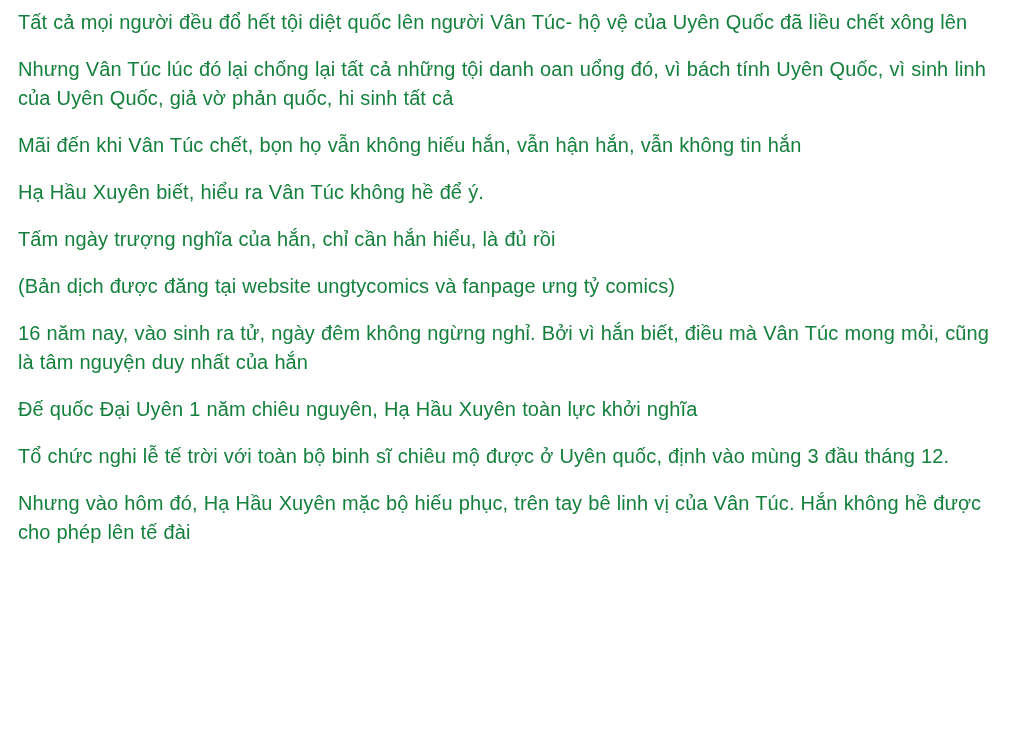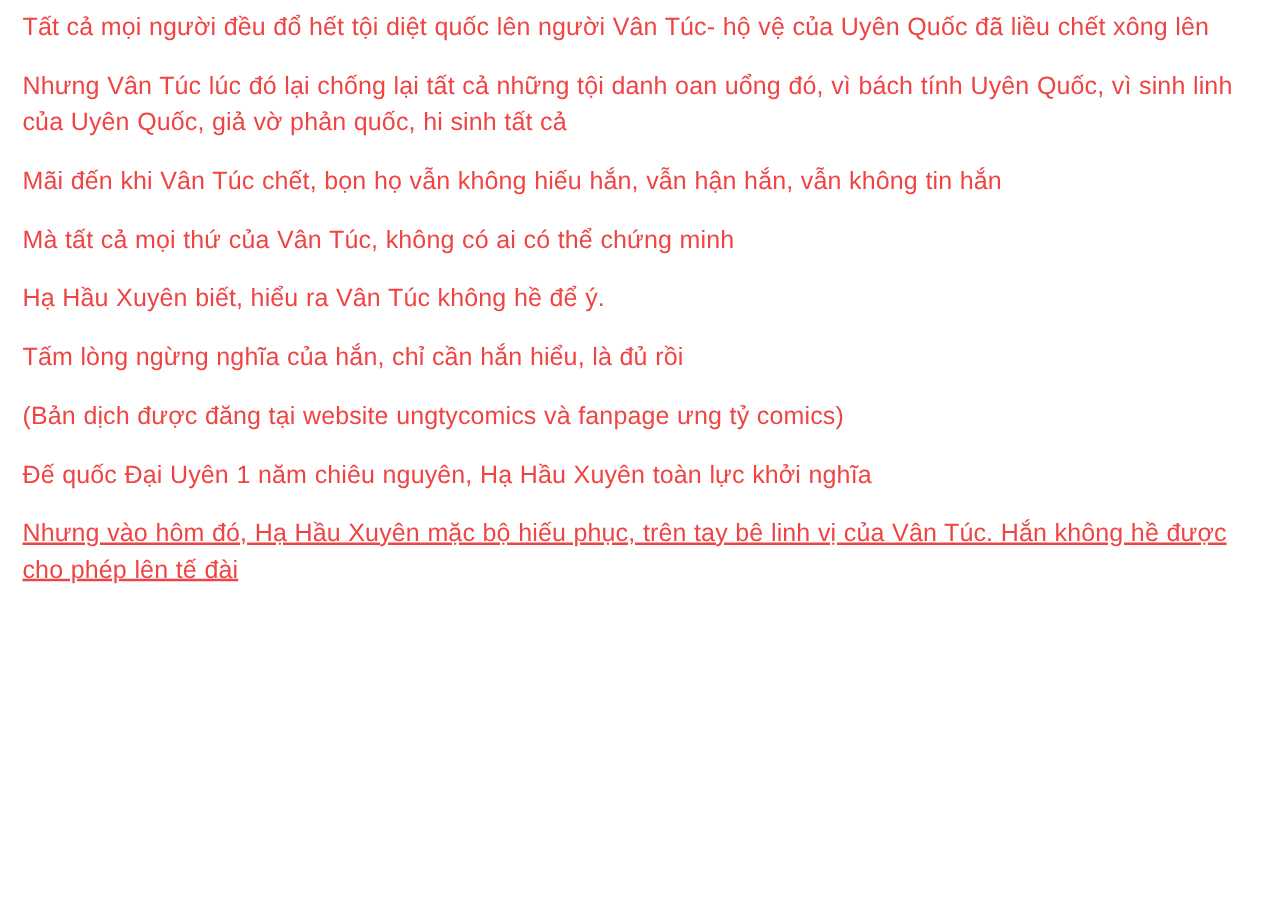--- a/index.html
+++ b/index.html
@@ -14,38 +14,38 @@
     font-family: "Liberation Sans", sans-serif;
   }
   .page {
     box-sizing: border-box;
     width: 1027px;
     height: 732px;
     padding: 8px 20px 0 18px;
     background: #ffffff;
   }
   .para {
-    color: #ef4444;
+    color: #15803d;
     font-size: 20px;
     line-height: 29px;
     margin: 0 0 18px 0;
     letter-spacing: 0.1px;
     word-spacing: 0.4px;
   }
   .para:last-child {
     margin-bottom: 0;
-    text-decoration: underline;
   }
 </style>
 </head>
 <body>
 
 <div class="page">
   <p class="para">Tất cả mọi người đều đổ hết tội diệt quốc lên người Vân Túc- hộ vệ của Uyên Quốc đã liều chết xông lên</p>
   <p class="para">Nhưng Vân Túc lúc đó lại chống lại tất cả những tội danh oan uổng đó, vì bách tính Uyên Quốc, vì sinh linh của Uyên Quốc, giả vờ phản quốc, hi sinh tất cả</p>
   <p class="para">Mãi đến khi Vân Túc chết, bọn họ vẫn không hiếu hắn, vẫn hận hắn, vẫn không tin hắn</p>
-  <p class="para">Mà tất cả mọi thứ của Vân Túc, không có ai có thể chứng minh</p>
   <p class="para">Hạ Hầu Xuyên biết, hiểu ra Vân Túc không hề để ý.</p>
-  <p class="para">Tấm lòng ngừng nghĩa của hắn, chỉ cần hắn hiểu, là đủ rồi</p>
+  <p class="para">Tấm ngày trượng nghĩa của hắn, chỉ cần hắn hiểu, là đủ rồi</p>
   <p class="para">(Bản dịch được đăng tại website ungtycomics và fanpage ưng tỷ comics)</p>
+  <p class="para">16 năm nay, vào sinh ra tử, ngày đêm không ngừng nghỉ. Bởi vì hắn biết, điều mà Vân Túc mong mỏi, cũng là tâm nguyện duy nhất của hắn</p>
   <p class="para">Đế quốc Đại Uyên 1 năm chiêu nguyên, Hạ Hầu Xuyên toàn lực khởi nghĩa</p>
+  <p class="para">Tổ chức nghi lễ tế trời với toàn bộ binh sĩ chiêu mộ được ở Uyên quốc, định vào mùng 3 đầu tháng 12.</p>
   <p class="para">Nhưng vào hôm đó, Hạ Hầu Xuyên mặc bộ hiếu phục, trên tay bê linh vị của Vân Túc. Hắn không hề được cho phép lên tế đài</p>
 </div>
 
 </body></html>

